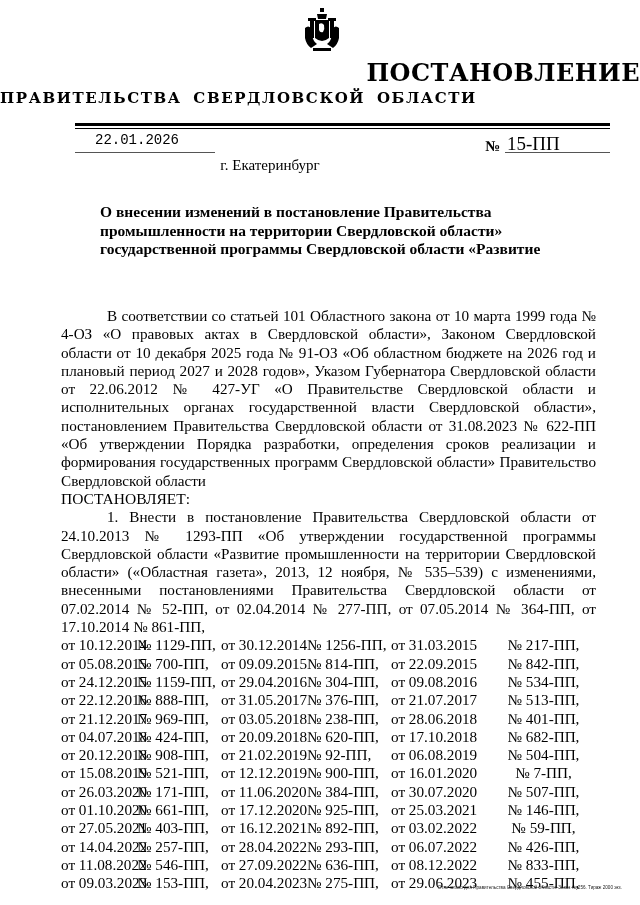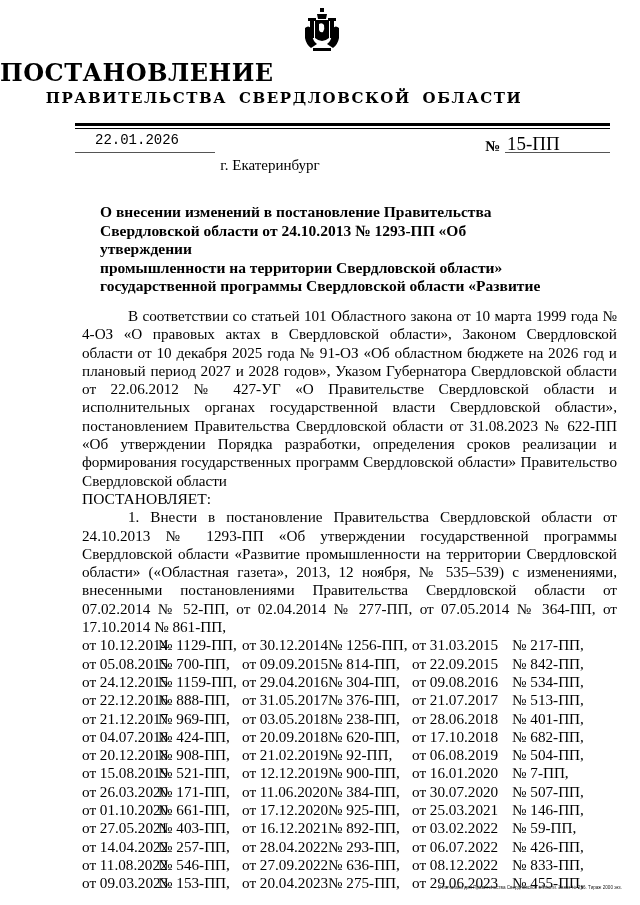--- a/index.html
+++ b/index.html
@@ -1,34 +1,34 @@
 <!DOCTYPE html>
 <html><head>
 <meta charset="utf-8">
 <style>
   html, body { margin: 0; padding: 0; background: #ffffff; }
   body { width: 640px; height: 905px; position: relative; overflow: hidden; color: #000; font-family: "Liberation Serif", "DejaVu Serif", serif; }
   .coat { position: absolute; left: 305px; top: 2px; width: 34px; height: 54px; }
-  .title1 { position: absolute; left: 0; width: 640px; top: 58px; text-align: left; font-family: "DejaVu Serif", serif; font-weight: bold; font-size: 24px; letter-spacing: 0.5px; }
-  .title2 { position: absolute; left: 0; width: 568px; top: 89px; text-align: center; font-family: "DejaVu Serif", serif; font-weight: bold; font-size: 15px; letter-spacing: 1.6px; word-spacing: 5px; }
+  .title1 { position: absolute; left: 0; width: 640px; top: 58px; text-align: right; font-family: "DejaVu Serif", serif; font-weight: bold; font-size: 24px; letter-spacing: 0.5px; }
+  .title2 { position: absolute; left: 0; width: 568px; top: 89px; text-align: left; font-family: "DejaVu Serif", serif; font-weight: bold; font-size: 15px; letter-spacing: 1.6px; word-spacing: 5px; }
   .rule-thick { position: absolute; left: 75px; top: 123px; width: 535px; height: 3px; background: #000; }
   .rule-thin { position: absolute; left: 75px; top: 128px; width: 535px; height: 1px; background: #000; }
   .date { position: absolute; left: 95px; top: 132px; font-family: "Liberation Mono", "DejaVu Sans Mono", monospace; font-size: 14px; }
   .date-line { position: absolute; left: 75px; top: 152px; width: 140px; height: 1px; background: #555; }
   .num-sign { position: absolute; left: 485px; top: 138px; font-size: 15px; font-weight: bold; }
   .num-val { position: absolute; left: 507px; top: 133px; font-family: Liberation Serif, serif; font-size: 19px; }
   .num-line { position: absolute; left: 505px; top: 152px; width: 105px; height: 1px; background: #555; }
   .city { position: absolute; left: 0; width: 540px; top: 157px; text-align: center; font-size: 15px; }
   .heading { position: absolute; left: 100px; width: 460px; top: 203px; text-align: left; font-weight: bold; font-size: 15.5px; line-height: 18.5px; }
-  .body { position: absolute; left: 82px; width: 535px; top: 307px; font-size: 15.2px; line-height: 18.3px; text-align: justify; }
+  .body { position: absolute; left: 61px; width: 535px; top: 307px; font-size: 15.2px; line-height: 18.3px; text-align: justify; }
   .body p { margin: 0; text-indent: 46px; text-align: justify; text-align-last: left; }
   .body .resolves { font-weight: normal; font-size: 15.5px; text-indent: 0; }
   .refs { display: grid; grid-template-columns: 76px 84px 86px 84px 100px 1fr; column-gap: 0; }
   .refs span { white-space: nowrap; }
-  .refs span.r { text-align: left; }
+  .refs span.r { text-align: center; }
   .footer { position: absolute; right: 18px; top: 885px; font-family: "Liberation Sans", "DejaVu Sans", sans-serif; font-size: 4.6px; color: #222; }
 </style>
 </head>
 <body>
 
 <svg class="coat" viewBox="0 0 34 54" xmlns="http://www.w3.org/2000/svg">
   <g fill="#000">
     <rect x="15" y="6" width="4" height="4"></rect>
     <path d="M12 12 h10 l-1 5 h-8 z"></path>
     <rect x="5" y="16" width="4" height="20"></rect>
@@ -53,21 +53,20 @@
 <div class="date">22.01.2026</div>
 <div class="date-line"></div>
 <div class="num-sign">№</div>
 <div class="num-val">15-ПП</div>
 <div class="num-line"></div>
 
 <div class="city">г. Екатеринбург</div>
 
 <div class="heading">
   <div>О внесении изменений в постановление Правительства</div>
-  <div>Свердловской области от 24.10.2013 № 1293-ПП «Об утверждении</div>
   <div>промышленности на территории Свердловской области»</div>
   <div>государственной программы Свердловской области «Развитие</div>
 </div>
 
 <div class="body">
   <p>В соответствии со статьей 101 Областного закона от 10 марта 1999 года № 4-ОЗ «О правовых актах в Свердловской области», Законом Свердловской области от 10 декабря 2025 года № 91-ОЗ «Об областном бюджете на 2026 год и плановый период 2027 и 2028 годов», Указом Губернатора Свердловской области от 22.06.2012 № 427-УГ «О Правительстве Свердловской области и исполнительных органах государственной власти Свердловской области», постановлением Правительства Свердловской области от 31.08.2023 № 622-ПП «Об утверждении Порядка разработки, определения сроков реализации и формирования государственных программ Свердловской области» Правительство Свердловской области</p>
   <p class="resolves">ПОСТАНОВЛЯЕТ:</p>
   <p>1. Внести в постановление Правительства Свердловской области от 24.10.2013 № 1293-ПП «Об утверждении государственной программы Свердловской области «Развитие промышленности на территории Свердловской области» («Областная газета», 2013, 12 ноября, № 535–539) с изменениями, внесенными постановлениями Правительства Свердловской области от 07.02.2014 № 52-ПП, от 02.04.2014 № 277-ПП, от 07.05.2014 № 364-ПП, от 17.10.2014 № 861-ПП,</p>
   <div class="refs" id="refs">
       <span>от 10.12.2014</span>

